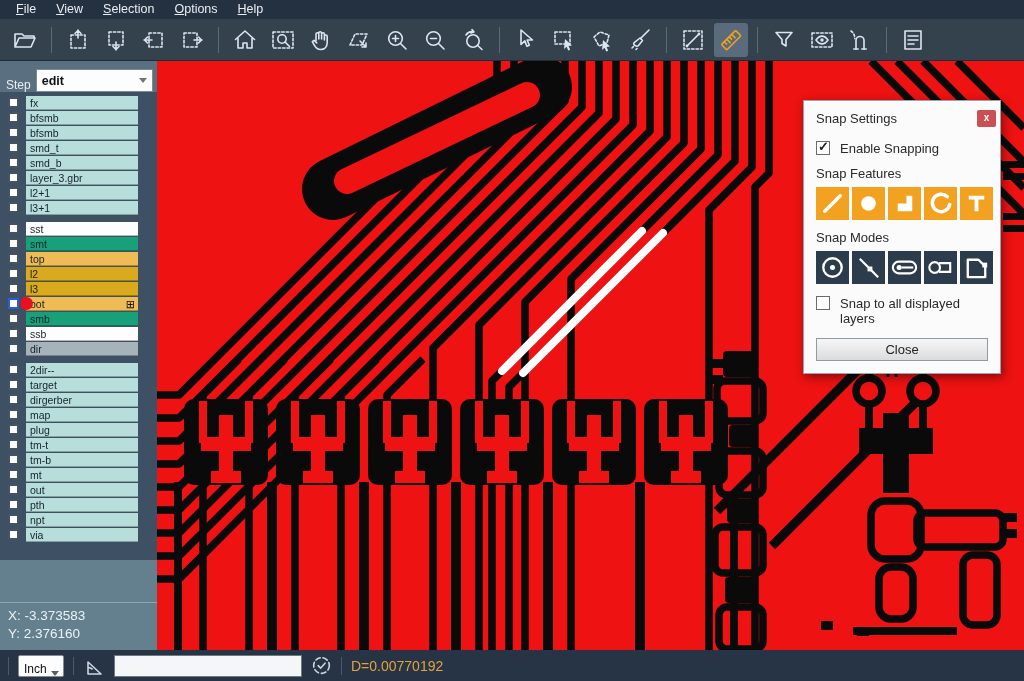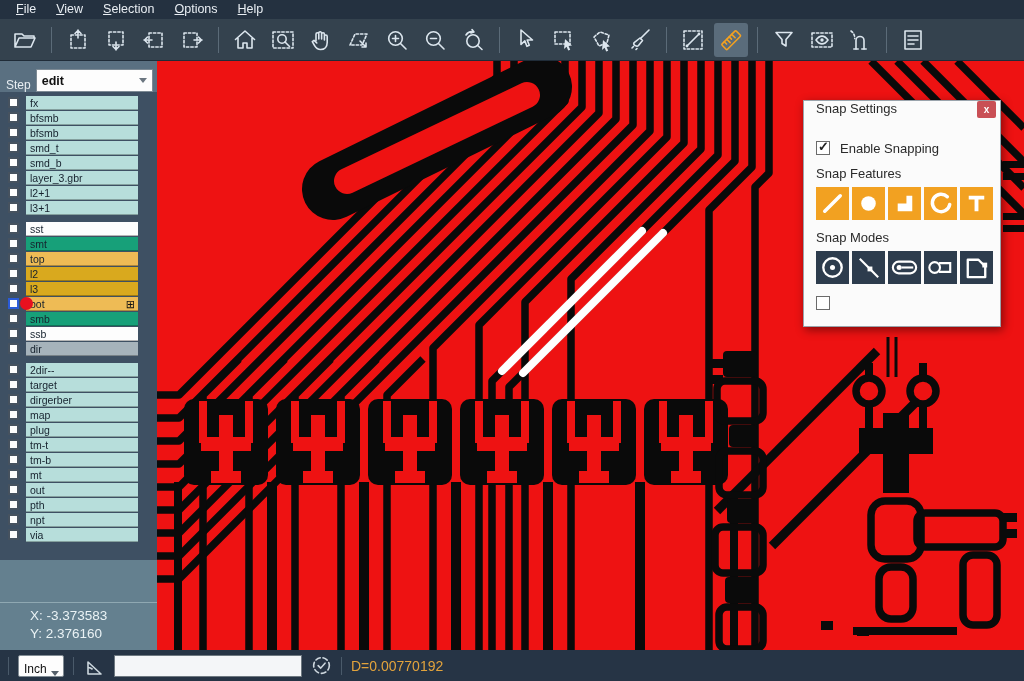--- a/index.html
+++ b/index.html
@@ -37,27 +37,27 @@
   .c-teal  { background:#b7dedb; }
   .c-green { background:#17a079; }
   .c-yellow{ background:#eebb55; }
   .c-gold  { background:#d9a91e; }
   .c-gray  { background:#a6b3bb; }
   .c-white { background:#fdfdfd; }
   .reddot { position:absolute; left:20px; top:1px; width:13px; height:13px; border-radius:50%; background:#e8111f; z-index:2; }
   .gridglyph { position:absolute; right:3px; top:0; font-size:11px; line-height:14px; color:#111; }
   .sidebar-bottom { height:90px; background:#64808f; flex:0 0 90px; }
   .coords { margin-top:42px; border-top:1px solid #8fa8b2; padding:4px 0 0 8px; }
-  .coords div { color:#eaf2f5; font-size:13.5px; line-height:18px;margin-left:22px; }
+  .coords div { color:#eaf2f5; font-size:13.5px; line-height:18px; }
   
   .canvas-wrap { position:relative; width:867px; height:589px; background:#ee1212; }
   .canvas-wrap svg.pcb { display:block; width:867px; height:589px; }
   
   .dialog { position:absolute; left:646px; top:39px; width:198px; background:#fbfbfb; border:1px solid #9aa4ac; box-shadow:2px 3px 9px rgba(0,0,0,.45); z-index:10; }
-  .dlg-title { height:26px; display:flex; padding:0 4px 0 12px; }
+  .dlg-title { height:26px; display:flex; align-items:center; padding:8px 4px 0 12px; }
   .dlg-title .txt { font-size:13px; color:#2a2a2a; }
   .dlg-x { margin-left:auto; width:19px; height:17px; background:#c94f55; border-radius:2px; color:#fff; font-size:10px; font-weight:bold; display:flex; align-items:center; justify-content:center; line-height:1; }
   .dlg-body { padding:8px 12px 12px 12px; }
   .chkrow { display:flex; align-items:flex-start; gap:10px; margin:6px 0 4px 0; }
   .chk { width:14px; height:14px; background:#fff; border:1px solid #6b6b6b; position:relative; flex:0 0 14px; }
   .chk.checked::after { content:"\2713"; position:absolute; left:1px; top:-3px; font-size:13px; color:#222; font-weight:bold; }
   .chklabel { font-size:13px; color:#2a2a2a; }
   .sectlabel { font-size:13px; color:#2a2a2a; margin:10px 0 6px 0; }
   .iconrow { display:flex; gap:3px; }
   .dbtn { width:33px; height:33px; display:flex; align-items:center; justify-content:center; }
@@ -645,21 +645,23 @@
               </div>
               <div class="dbtn navy">
                 <svg width="33" height="33" viewBox="0 0 34 34">
                   <path d="M8 27V9h11l7 7v11z" fill="none" stroke="#fff" stroke-width="2.4" stroke-linejoin="round"></path>
                   <rect x="23" y="12" width="5" height="5" fill="#fff"></rect>
                 </svg>
               </div>
             </div>
           <div class="chkrow" style="margin-top:12px">
             <span class="chk"></span>
+            <span class="chklabel">Snap to all displayed layers</span>
           </div>
+          <div class="dlg-close">Close</div>
         </div>
       </div>
     </div>
   </div>
 
   <div class="statusbar">
     <span class="ssep"></span>
     <div class="unitbox">
       <span>Inch</span>
       <span class="chevtri"></span>

